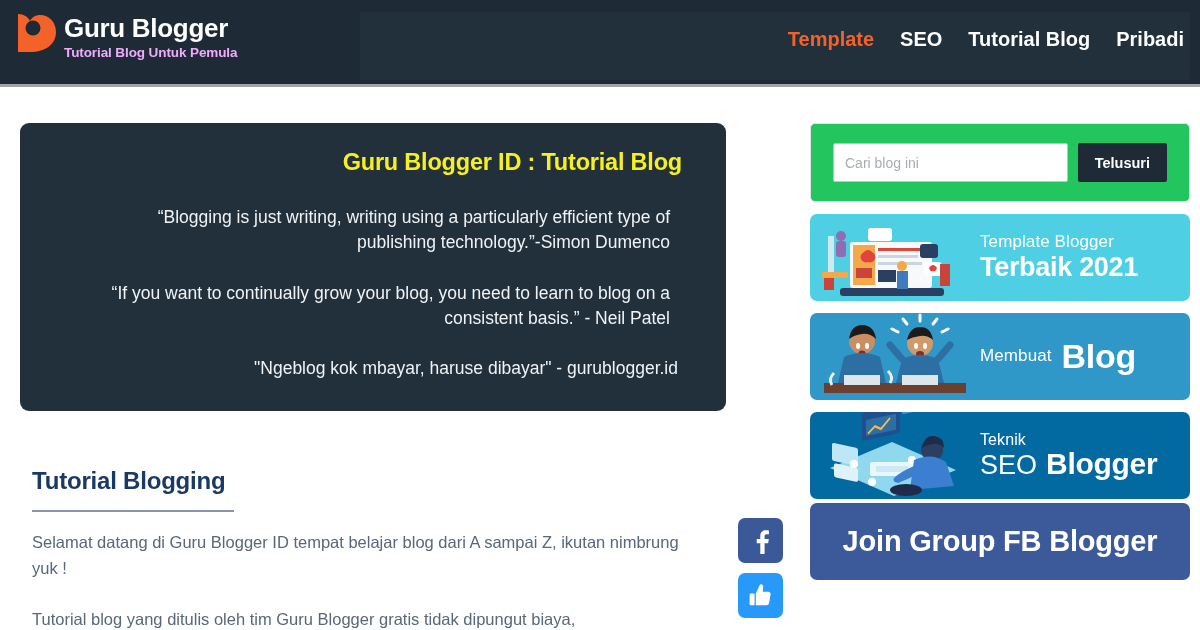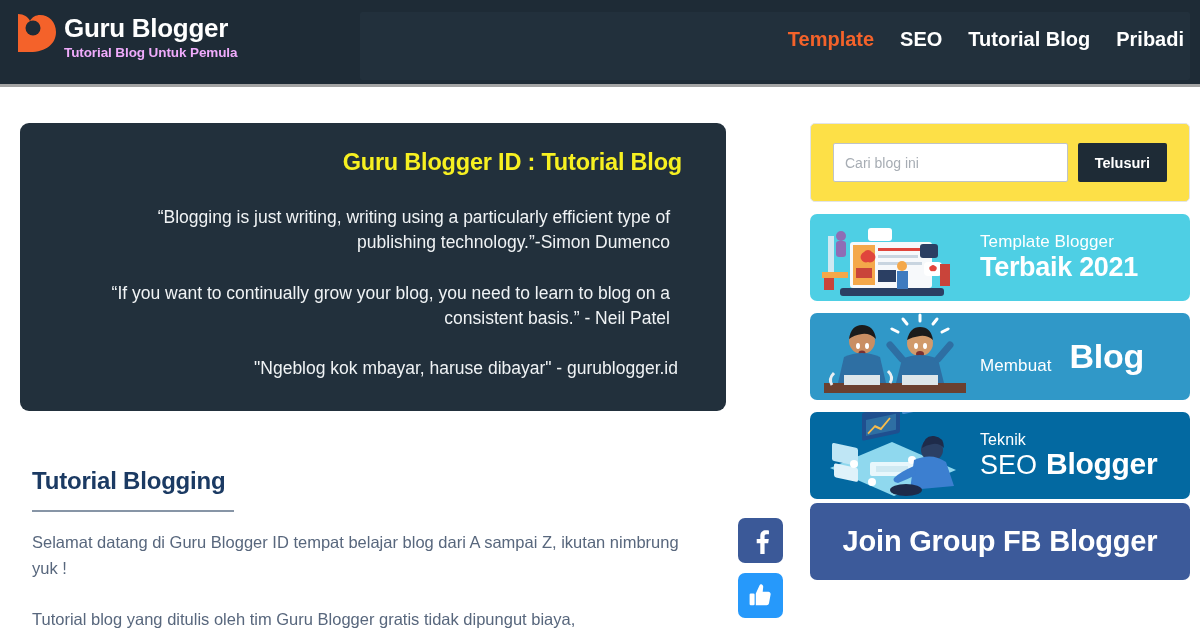--- a/index.html
+++ b/index.html
@@ -182,21 +182,21 @@
   .social-btn.fb   { background: #3b5998; }
   .social-btn.like { background: #2699fb; }
 
   
   .search-widget {
     border: 1px solid #e2e4e7;
     border-radius: 5px;
     padding: 19px 22px;
     display: flex;
     align-items: stretch;
-    background: #fde047;
+    background: #22c55e;
   }
 
   .search-input {
     flex: 1;
     height: 39px;
     border: 1px solid #bfc3c7;
     border-radius: 2px;
     padding: 0 11px;
     font-family: "Liberation Sans", sans-serif;
     font-size: 14px;
@@ -259,21 +259,21 @@
     font-size: 27px;
     font-weight: bold;
     letter-spacing: -0.3px;
   }
 
   .banner.b1 { background: #4ecfe4; }
   .banner.b2 { background: #3098c8; }
   .banner.b3 { background: #0369a1; }
 
   .banner.b2 .banner-copy,
-  .banner.b3 .banner-copy { display: flex; align-items: flex-end; gap: 18px; }
+  .banner.b3 .banner-copy { display: flex; align-items: center; gap: 10px; }
   .banner.b2 .banner-copy .small,
   .banner.b3 .banner-copy .small { margin-bottom: 0; }
   .banner.b2 .banner-copy .big { font-size: 34px; }
   .banner.b3 .banner-copy { display: block; }
   .banner.b3 .banner-copy .small { font-size: 16px; }
   .banner.b3 .banner-copy .row2 { display: flex; align-items: baseline; gap: 9px; }
   .banner.b3 .banner-copy .seo { font-size: 27px; font-weight: normal; }
   .banner.b3 .banner-copy .big { font-size: 30px; }
 
   .banner-cta {

